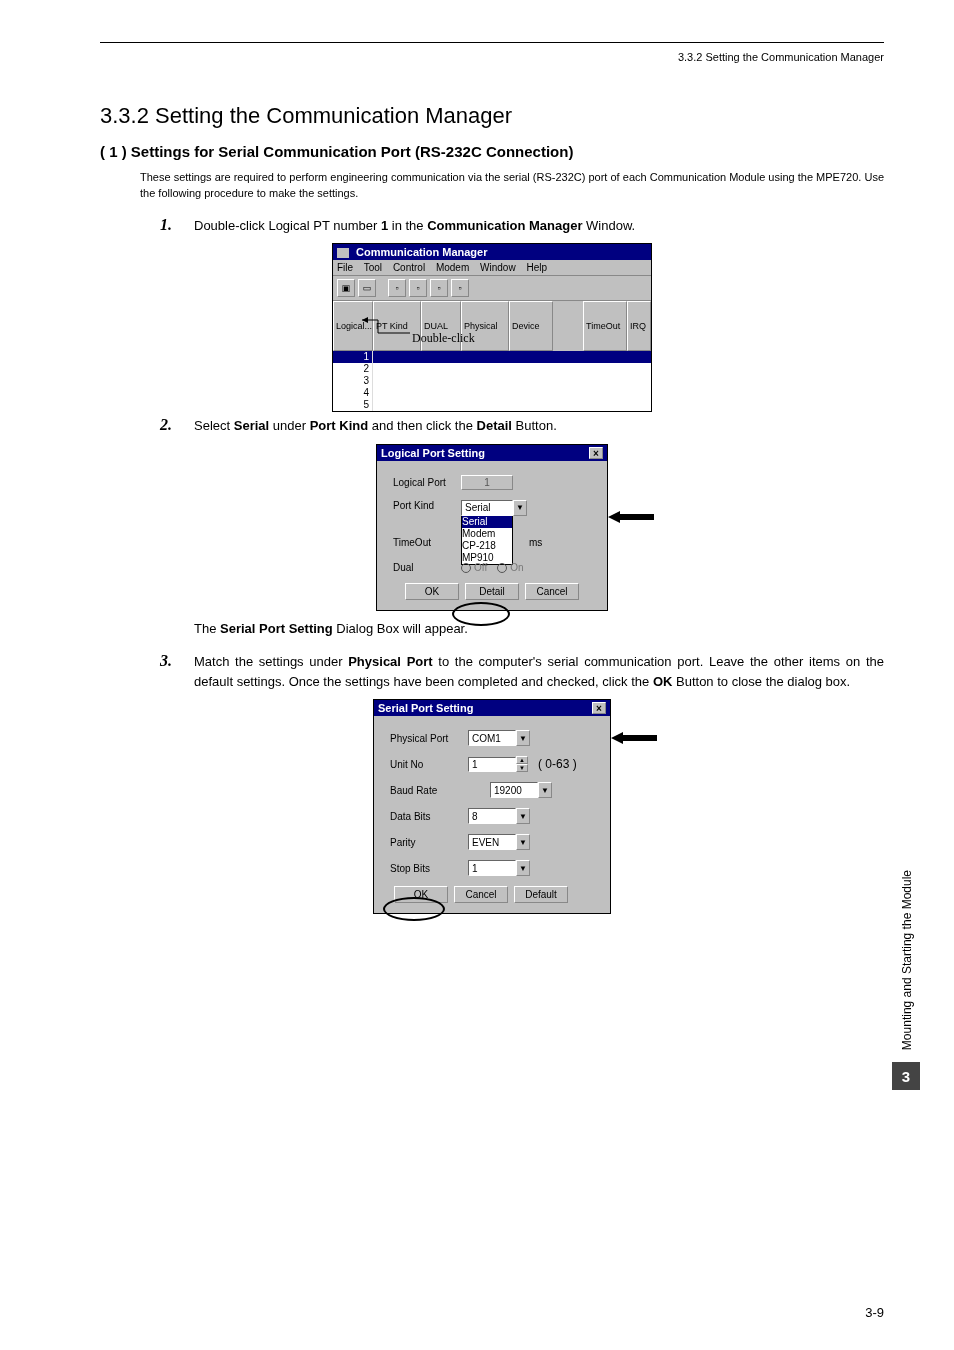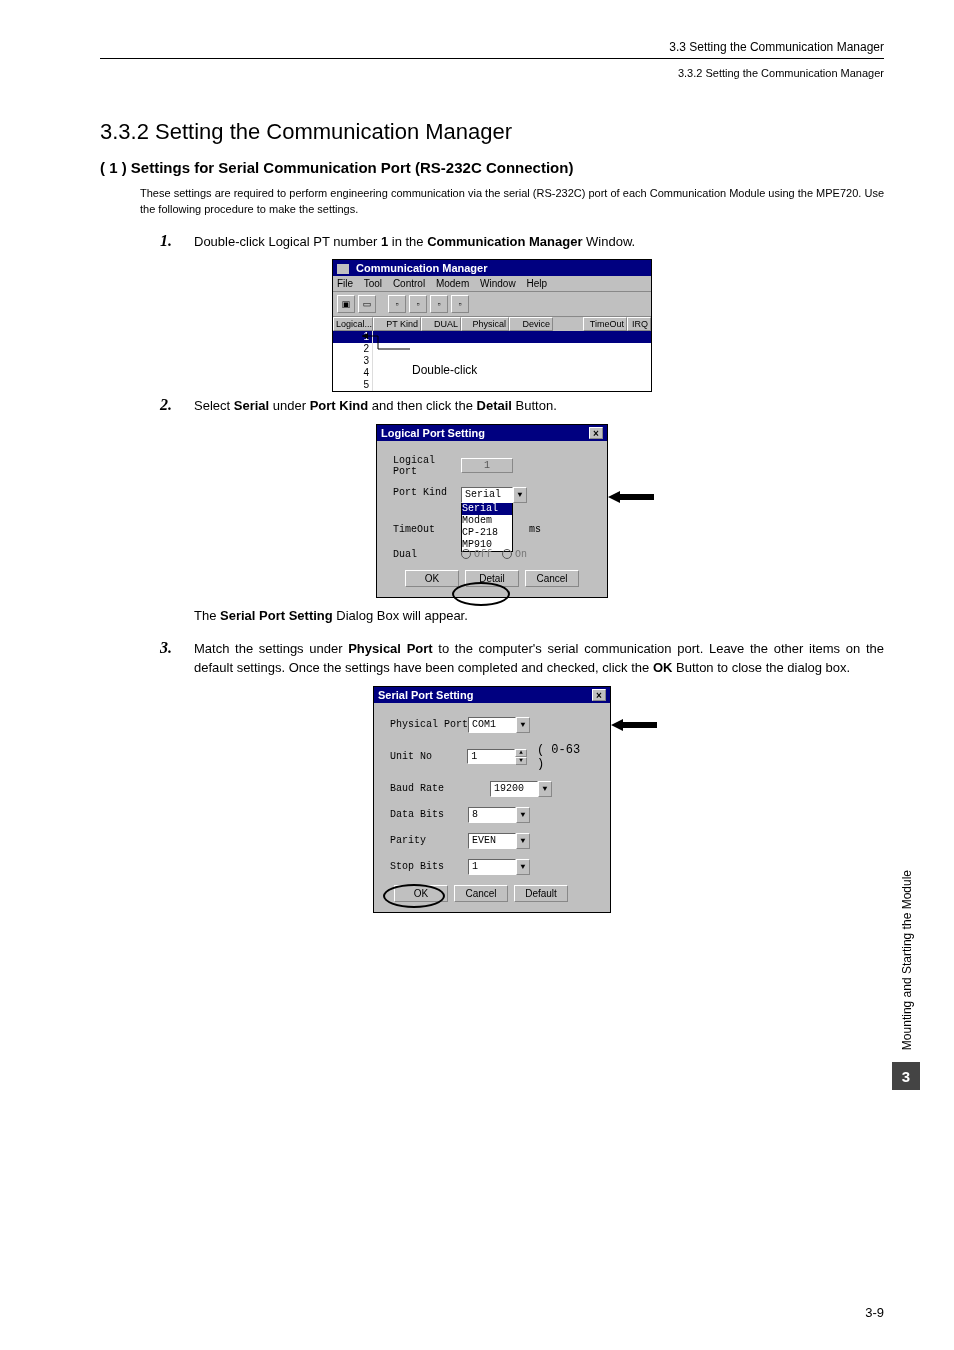--- a/index.html
+++ b/index.html
@@ -122,22 +122,22 @@
   }
   .tb-sep { width: 6px; }
   .cm-head-row {
     display: flex;
     background: #c0c0c0;
     font-size: 9px;
   }
   .cm-head-row > div {
     border: 1px solid #888;
     border-top-color: #fff; border-left-color: #fff;
-    padding: 1px 2px;
-    text-align: right;
+    padding: 19px 2px;
+    text-align: left;
     overflow: hidden;
   }
   .cw-logical { width: 40px; }
   .cw-ptkind  { width: 48px; }
   .cw-dual    { width: 40px; }
   .cw-phys    { width: 48px; }
   .cw-dev     { width: 44px; }
   .cw-gap     { flex: 1; border: none !important; }
   .cw-timeout { width: 44px; }
   .cw-irq     { width: 24px; }
@@ -190,21 +190,20 @@
     line-height: 12px;
     font-size: 10px;
     border: 1px solid #888;
     border-top-color: #fff; border-left-color: #fff;
   }
   .dlg-body { padding: 14px 16px 10px 16px; }
   .dlg-row {
     display: flex;
     align-items: center;
     margin-bottom: 10px;
-    font-family: Liberation Mono, monospace;
   }
   .dlg-row .lbl { width: 68px; font-size: 10px; }
   .fld {
     border: 1px solid #888;
     border-top-color: #666; border-left-color: #666;
     border-bottom-color: #fff; border-right-color: #fff;
     background: #fff;
     font-size: 10px;
     padding: 1px 3px;
     min-height: 14px;
@@ -301,21 +300,20 @@
     font-size: 6px;
     line-height: 6px;
     text-align: center;
   }
 </style>
 </head>
 <body>
 
 <div class="page">
 
-  <div class="hdr-right">3.3  Setting the Communication Manager</div>
   <hr class="hr-top">
   <div class="hdr-sub">3.3.2  Setting the Communication Manager</div>
 
   <h2 class="section-head">3.3.2  Setting the Communication Manager</h2>
 
   <h3 class="sub-head">( 1 )  Settings for Serial Communication Port (RS-232C Connection)</h3>
   <p class="sub-intro">These settings are required to perform engineering communication via the serial (RS-232C) port of each Communication Module using the MPE720. Use the following procedure to make the settings.</p>
 
   <div class="step">
     <div class="step-num">1.</div>
@@ -381,21 +379,21 @@
               <div class="cm-cell-l">3</div>
             </div>
           <div class="cm-row">
               <div class="cm-cell-l">4</div>
             </div>
           <div class="cm-row">
               <div class="cm-cell-l">5</div>
             </div>
         </div>
       </div>
-      <div class="dblclick-label" style="left:80px; top:104px;">Double-click</div>
+      <div class="dblclick-label" style="left:80px; top:88px;font-family:Liberation Serif, serif;">Double-click</div>
       <svg width="52" height="28" style="position:absolute; left:28px; top:73px;">
         <path d="M50 17 L18 17 L18 4 L2 4" stroke="#000" stroke-width="1" fill="none"></path>
         <polygon points="2,4 8,1 8,7" fill="#000"></polygon>
       </svg>
     </div>
   </div>
 
 
   <div class="step">
     <div class="step-num">2.</div>

